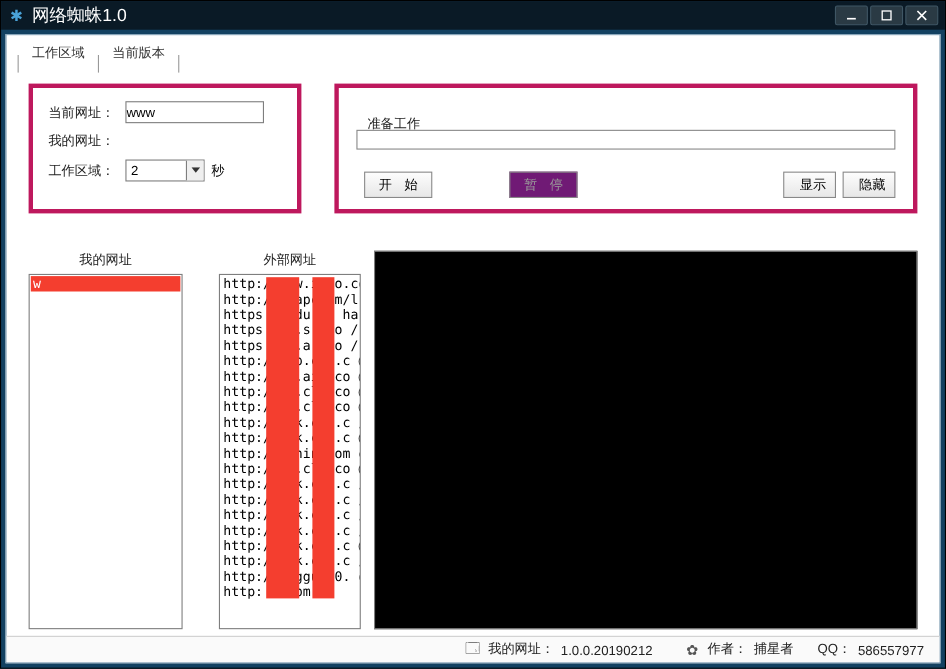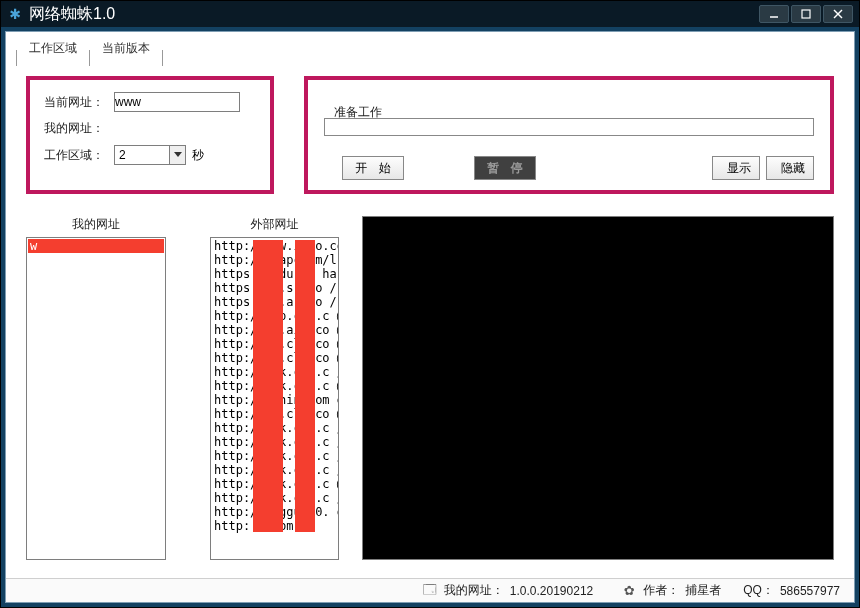--- a/index.html
+++ b/index.html
@@ -162,53 +162,52 @@
       top: 38px;
       left: 16px;
       right: 16px;
       height: 18px;
       border: 1px solid #888;
       background: #fff;
     }
     .btnrow {
       position: absolute;
       bottom: 10px;
-      left: 34px;
+      left: 23px;
       right: 16px;
       display: flex;
       align-items: center;
     }
     .btn {
       height: 24px;
       min-width: 62px;
       border: 1px solid #888;
       background: linear-gradient(#fdfdfd, #e7e7e7);
       font-family: inherit;
       font-size: 12px;
       cursor: pointer;
       padding: 0 8px;
       letter-spacing: 4px;
       text-indent: 4px;
     }
     .btn.disabled {
       color: #9a9a9a;
-      background: #404040;
+      background: #701a75;
       cursor: default;
-      font-weight: bold;
     }
     .btn.small {
       min-width: 46px;
       letter-spacing: 0;
       text-indent: 0;
       padding-left: 14px;
     }
     .midrow {
       display: flex;
-      margin-top: 22px;
-      gap: 23px;
+      margin-top: 34px;
+      gap: 12px;
       height: 344px;
     }
     .listcol {
       display: flex;
       flex-direction: column;
       align-items: center;
     }
     .listcol.mine { width: 140px; }
     .listcol.ext { width: 150px; padding-left: 21px; }
     .list-title {

